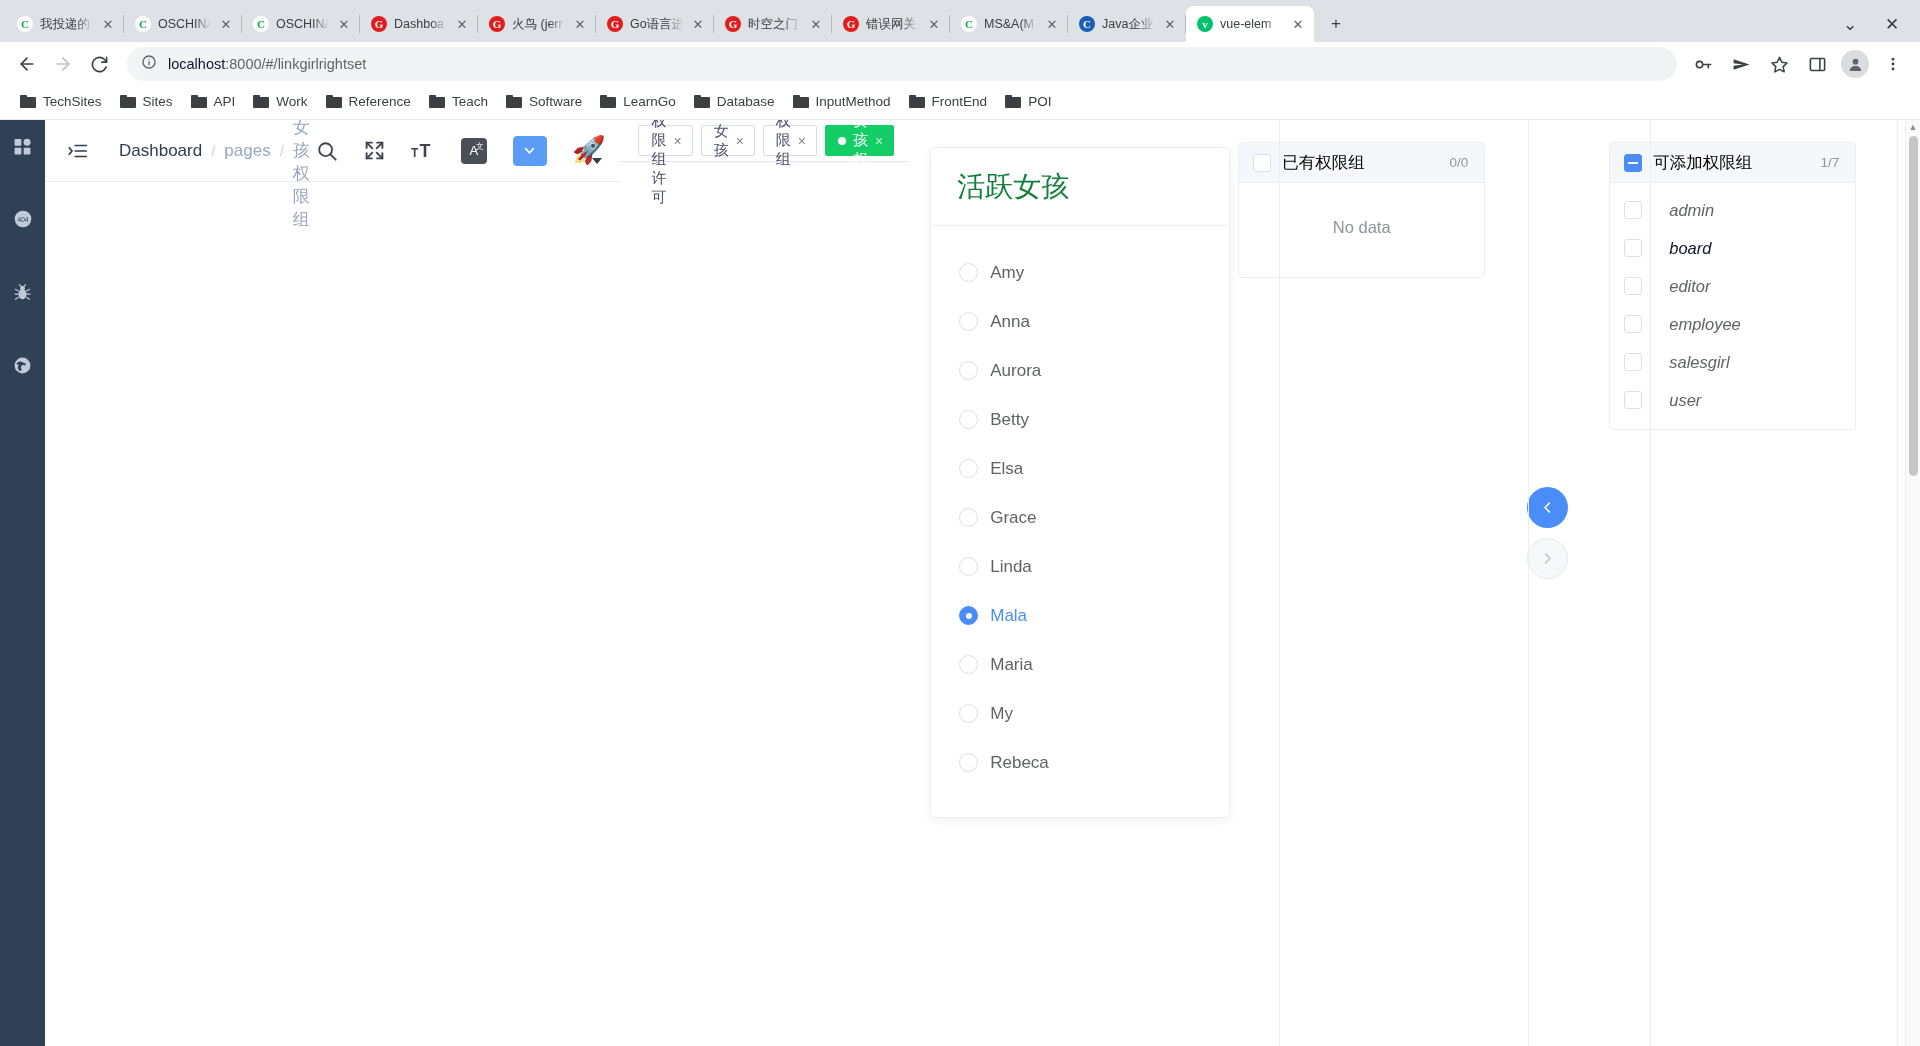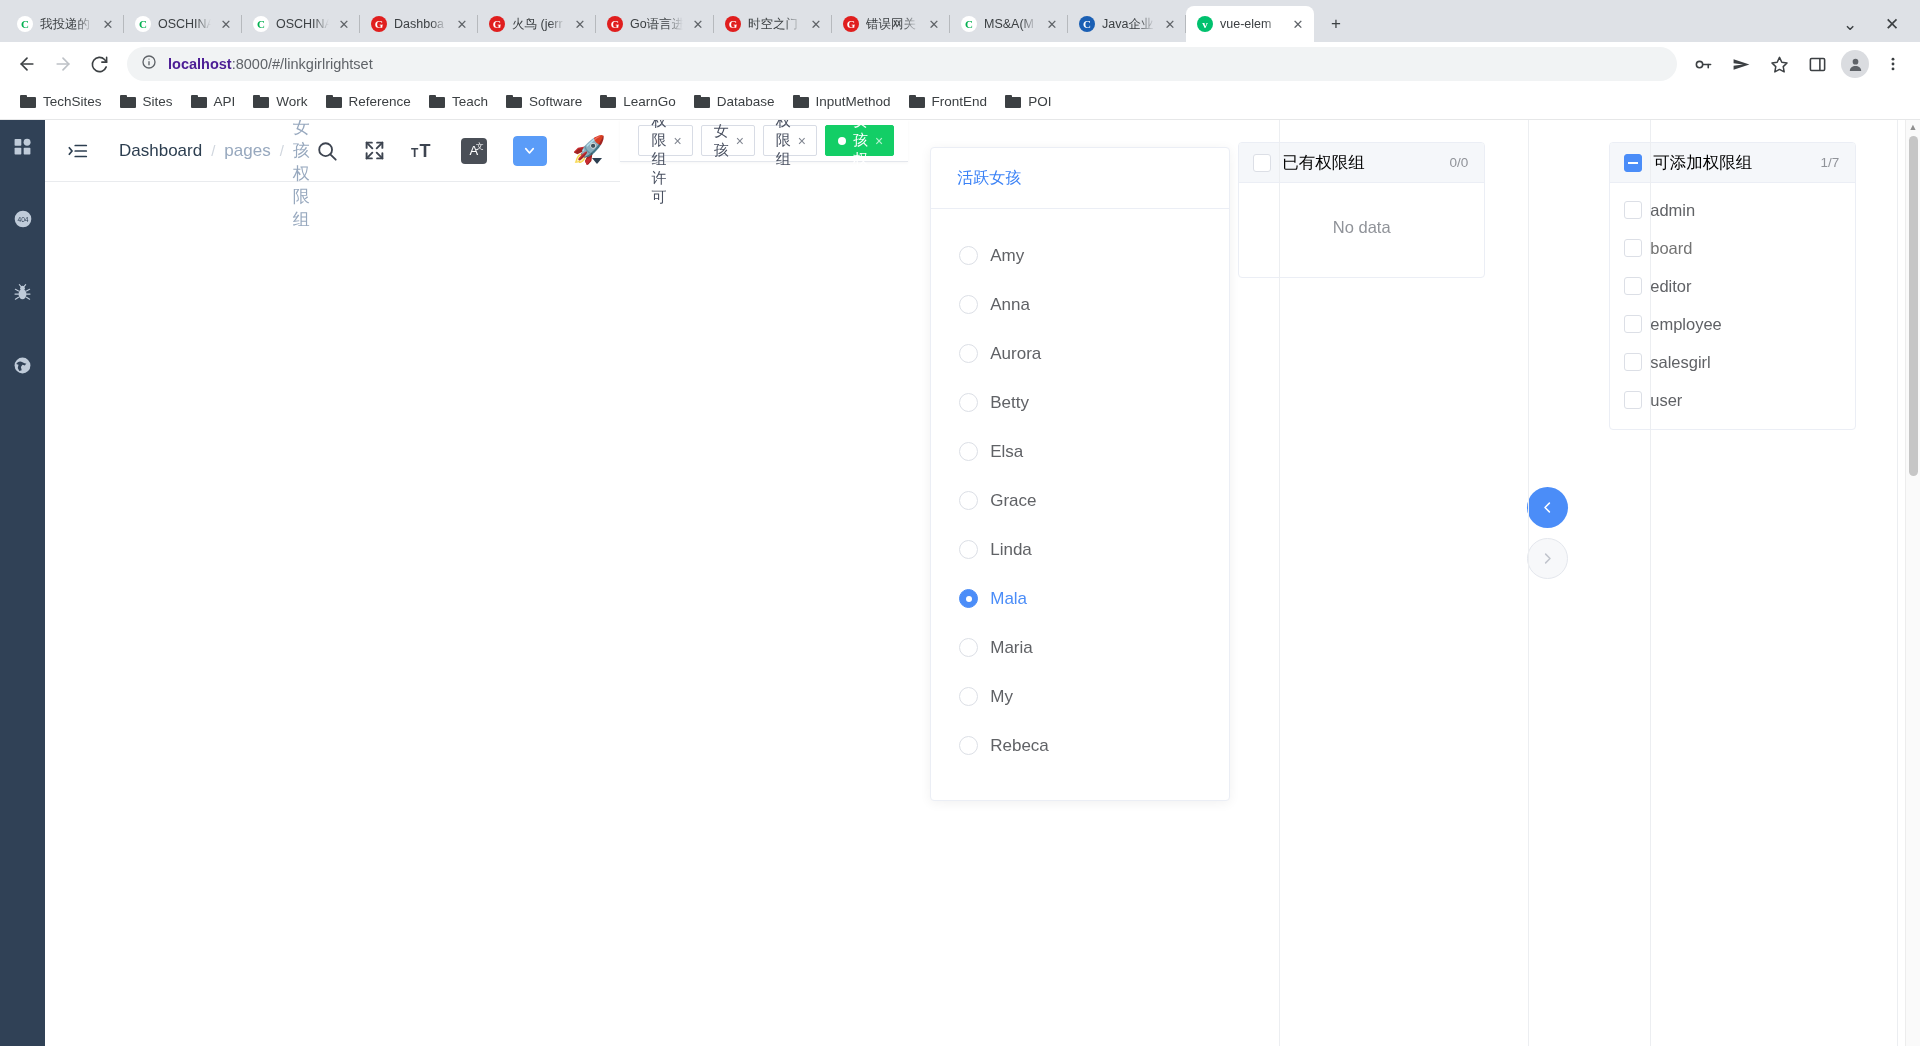--- a/index.html
+++ b/index.html
@@ -110,21 +110,21 @@
     padding: 0 14px;
     gap: 11px;
     margin: 0 7px 0 9px;
     max-width: 1625px;
   }
   .omnibox .url {
     font-size: 14.5px;
     color: #5f6368;
     white-space: nowrap;
   }
-  .omnibox .url b { color: #4c1d95; font-weight: bold; }
+  .omnibox .url b { color: #0f172a; font-weight: normal; }
   .tb-right { display: flex; align-items: center; gap: 4px; }
   .tbicon {
     width: 34px; height: 34px;
     display: flex; align-items: center; justify-content: center;
     color: #3c4043;
   }
   .avatar-btn {
     width: 28px; height: 28px; border-radius: 50%;
     background: #dadce0;
     display: flex; align-items: center; justify-content: center;
@@ -291,22 +291,22 @@
     width: 300px;
     flex: 0 0 300px;
     border: 1px solid #ebeef5;
     border-radius: 4px;
     background: #fff;
     box-shadow: 0 2px 12px 0 rgba(0,0,0,.06);
     margin-top: 5px;
   }
   .girl-card-head {
     padding: 20px 0 19px 26px;
-    font-size: 16px;
-    color: #3b82f6;
+    font-size: 28px;
+    color: #15803d;
     border-bottom: 1px solid #ebeef5;
   }
   .girl-card-body { padding: 22px 0 30px 0; }
   .radio-row {
     display: flex; align-items: center;
     gap: 12px;
     padding: 0 0 0 28px;
     height: 49px;
     font-size: 17px;
     color: #606266;
@@ -367,27 +367,28 @@
   }
   .tr-body { padding: 8px 0 10px 0; min-height: 36px; }
   .tr-empty {
     text-align: center;
     color: #909399;
     font-size: 16.5px;
     padding: 27px 0 30px 0;
   }
   .tr-item {
     display: flex; align-items: center;
-    gap: 8px;
+    gap: 27px;
     height: 38px;
     padding: 0 0 0 14px;
     font-size: 16.5px;
     color: #606266;
-  }
-  .tr-item.sel { color: #737373; text-align: right; }
+    font-style: italic;
+  }
+  .tr-item.sel { color: #0f172a; text-align: right; }
   .cbx {
     width: 18px; height: 18px;
     border: 1px solid #dcdfe6;
     border-radius: 3px;
     background: #fff;
     flex: 0 0 18px;
     position: relative;
   }
   .cbx.checked { background: #4b8df8; border-color: #4b8df8; }
   .cbx.checked::after {

